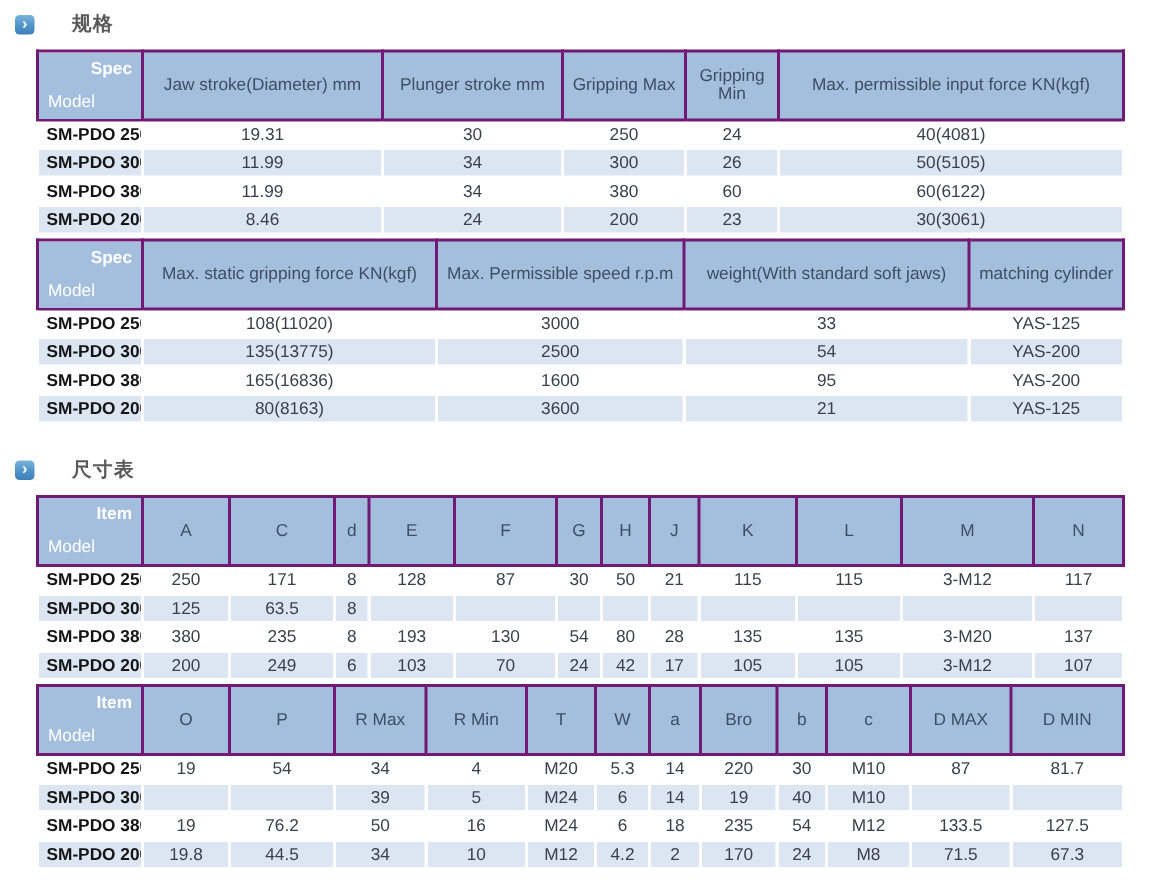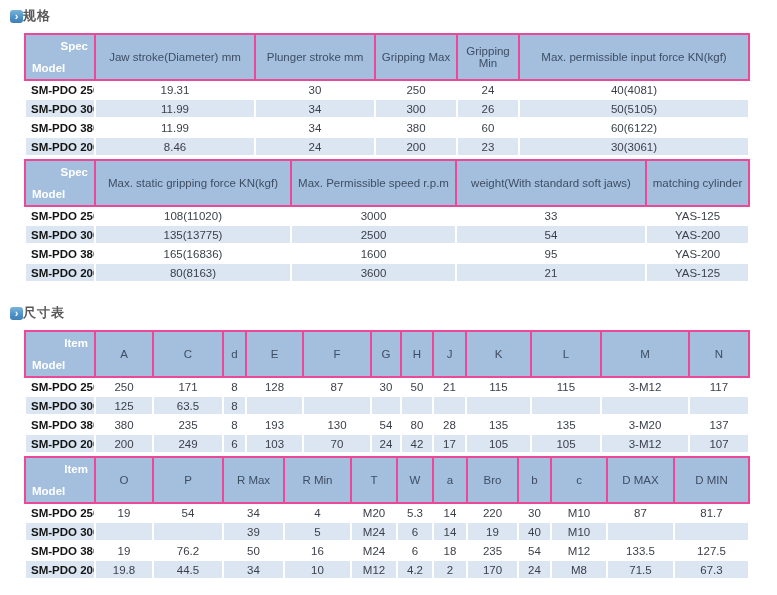--- a/index.html
+++ b/index.html
@@ -24,41 +24,41 @@
     display: flex; align-items: center;
     margin: 0 0 9px 10px; height: 16px;
   }
   .bullet {
     width: 13px; height: 13px; border-radius: 3px;
     background: linear-gradient(180deg, #7ab5da 0%, var(--bullet-bg) 55%, #3f7fb6 100%);
     color: #ffffff; font-size: 11px; font-weight: bold; line-height: 12px;
     text-align: center; display: inline-block;
   }
   .title-text {
-    margin-left: 0; font-size: 13px; font-weight: bold;
+    margin-left: 25px; font-size: 13px; font-weight: bold;
     color: var(--title-text); letter-spacing: 1px;
   }
   .table-holder { margin: 0 0 2px 24px; }
   table.spec-table {
     border-collapse: collapse; table-layout: fixed; width: 724px;
   }
   .spec-table th {
     background: var(--header-bg); color: var(--header-text);
     font-weight: normal; font-size: 11.5px;
     height: 46px; text-align: center; vertical-align: middle;
-    border: 2px solid #ec4899; padding: 0 2px;
+    border: 2px solid #701a75; padding: 0 2px;
   }
   .spec-table th.corner { position: relative; }
   .corner .c-top {
     position: absolute; top: 5px; right: 6px;
     color: #ffffff; font-weight: bold; font-size: 11.5px;
   }
   .corner .c-bot {
     position: absolute; bottom: 5px; left: 6px;
-    color: #ffffff; font-weight: bold; font-size: 11.5px; text-align: right;
+    color: #ffffff; font-weight: normal; font-size: 11.5px; text-align: right;
   }
   .spec-table td {
     font-size: 11.5px; color: var(--cell-text);
     text-align: center; vertical-align: middle;
     height: 19px; border: 2px solid #ffffff; padding: 0 2px;
     background: #ffffff; white-space: nowrap; overflow: hidden;
   }
   .spec-table tbody tr:nth-child(even) td { background: var(--row-alt-bg); }
   .spec-table td.model {
     text-align: left; font-weight: bold; color: var(--model-text);

